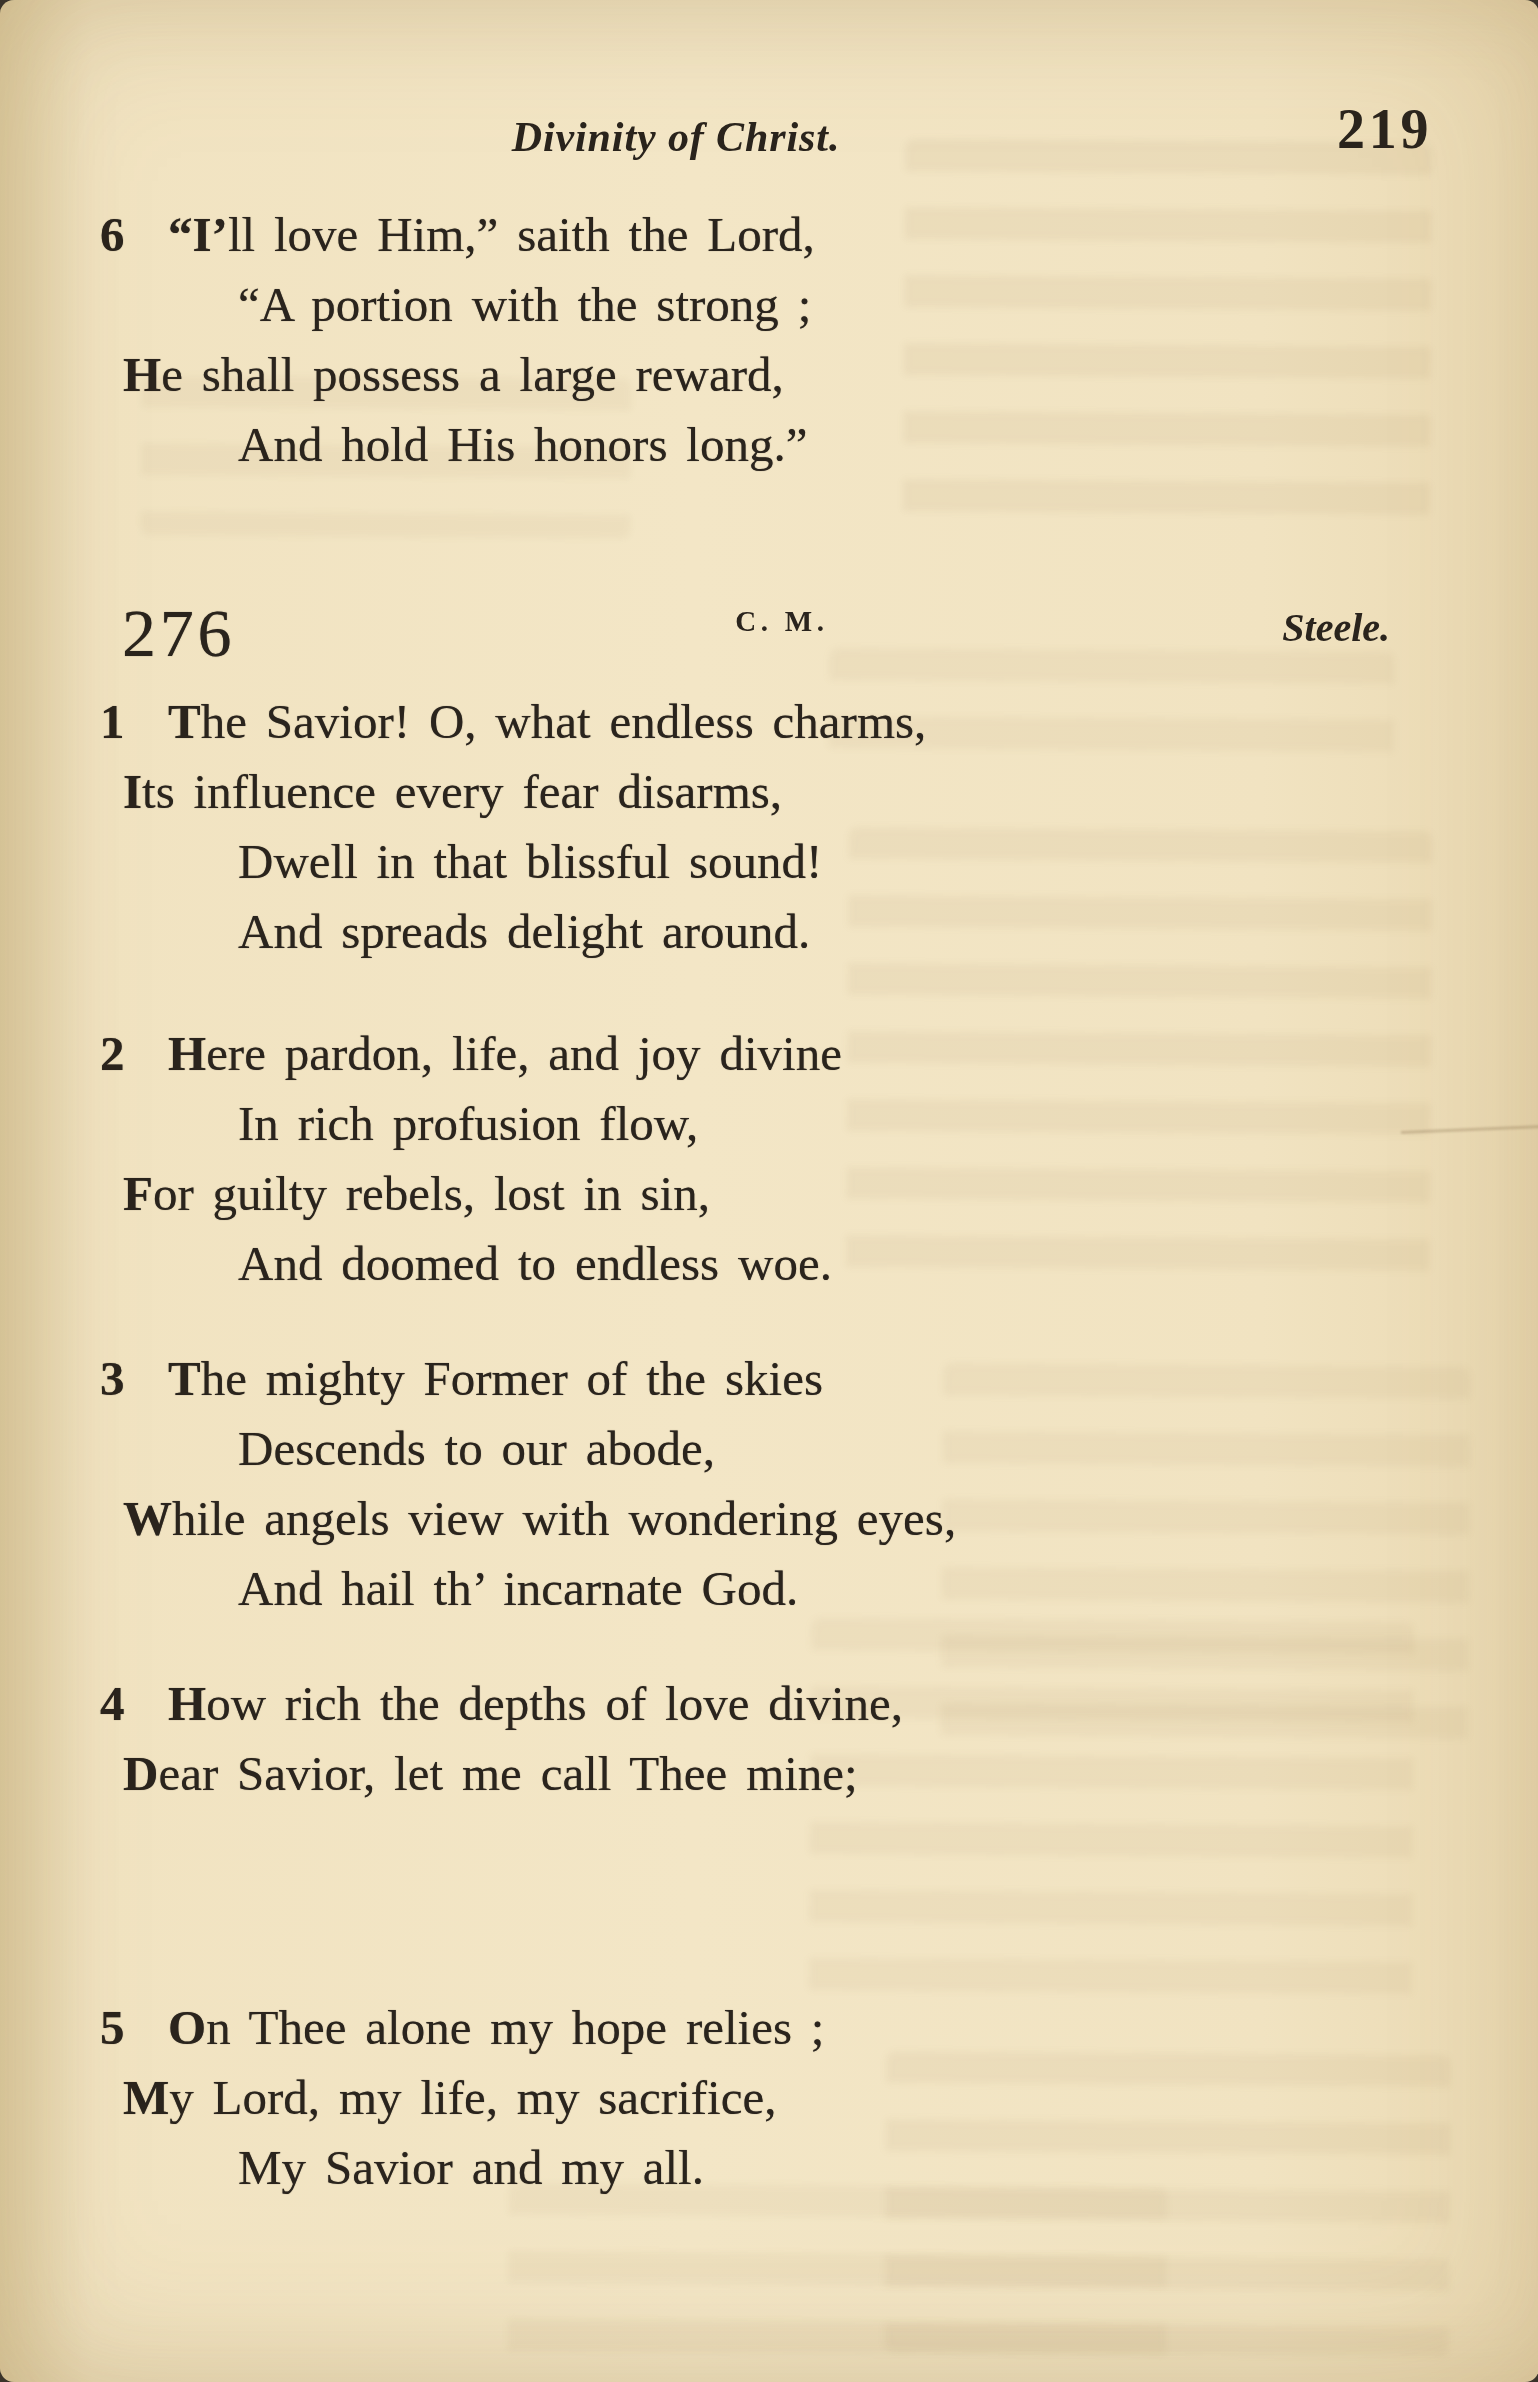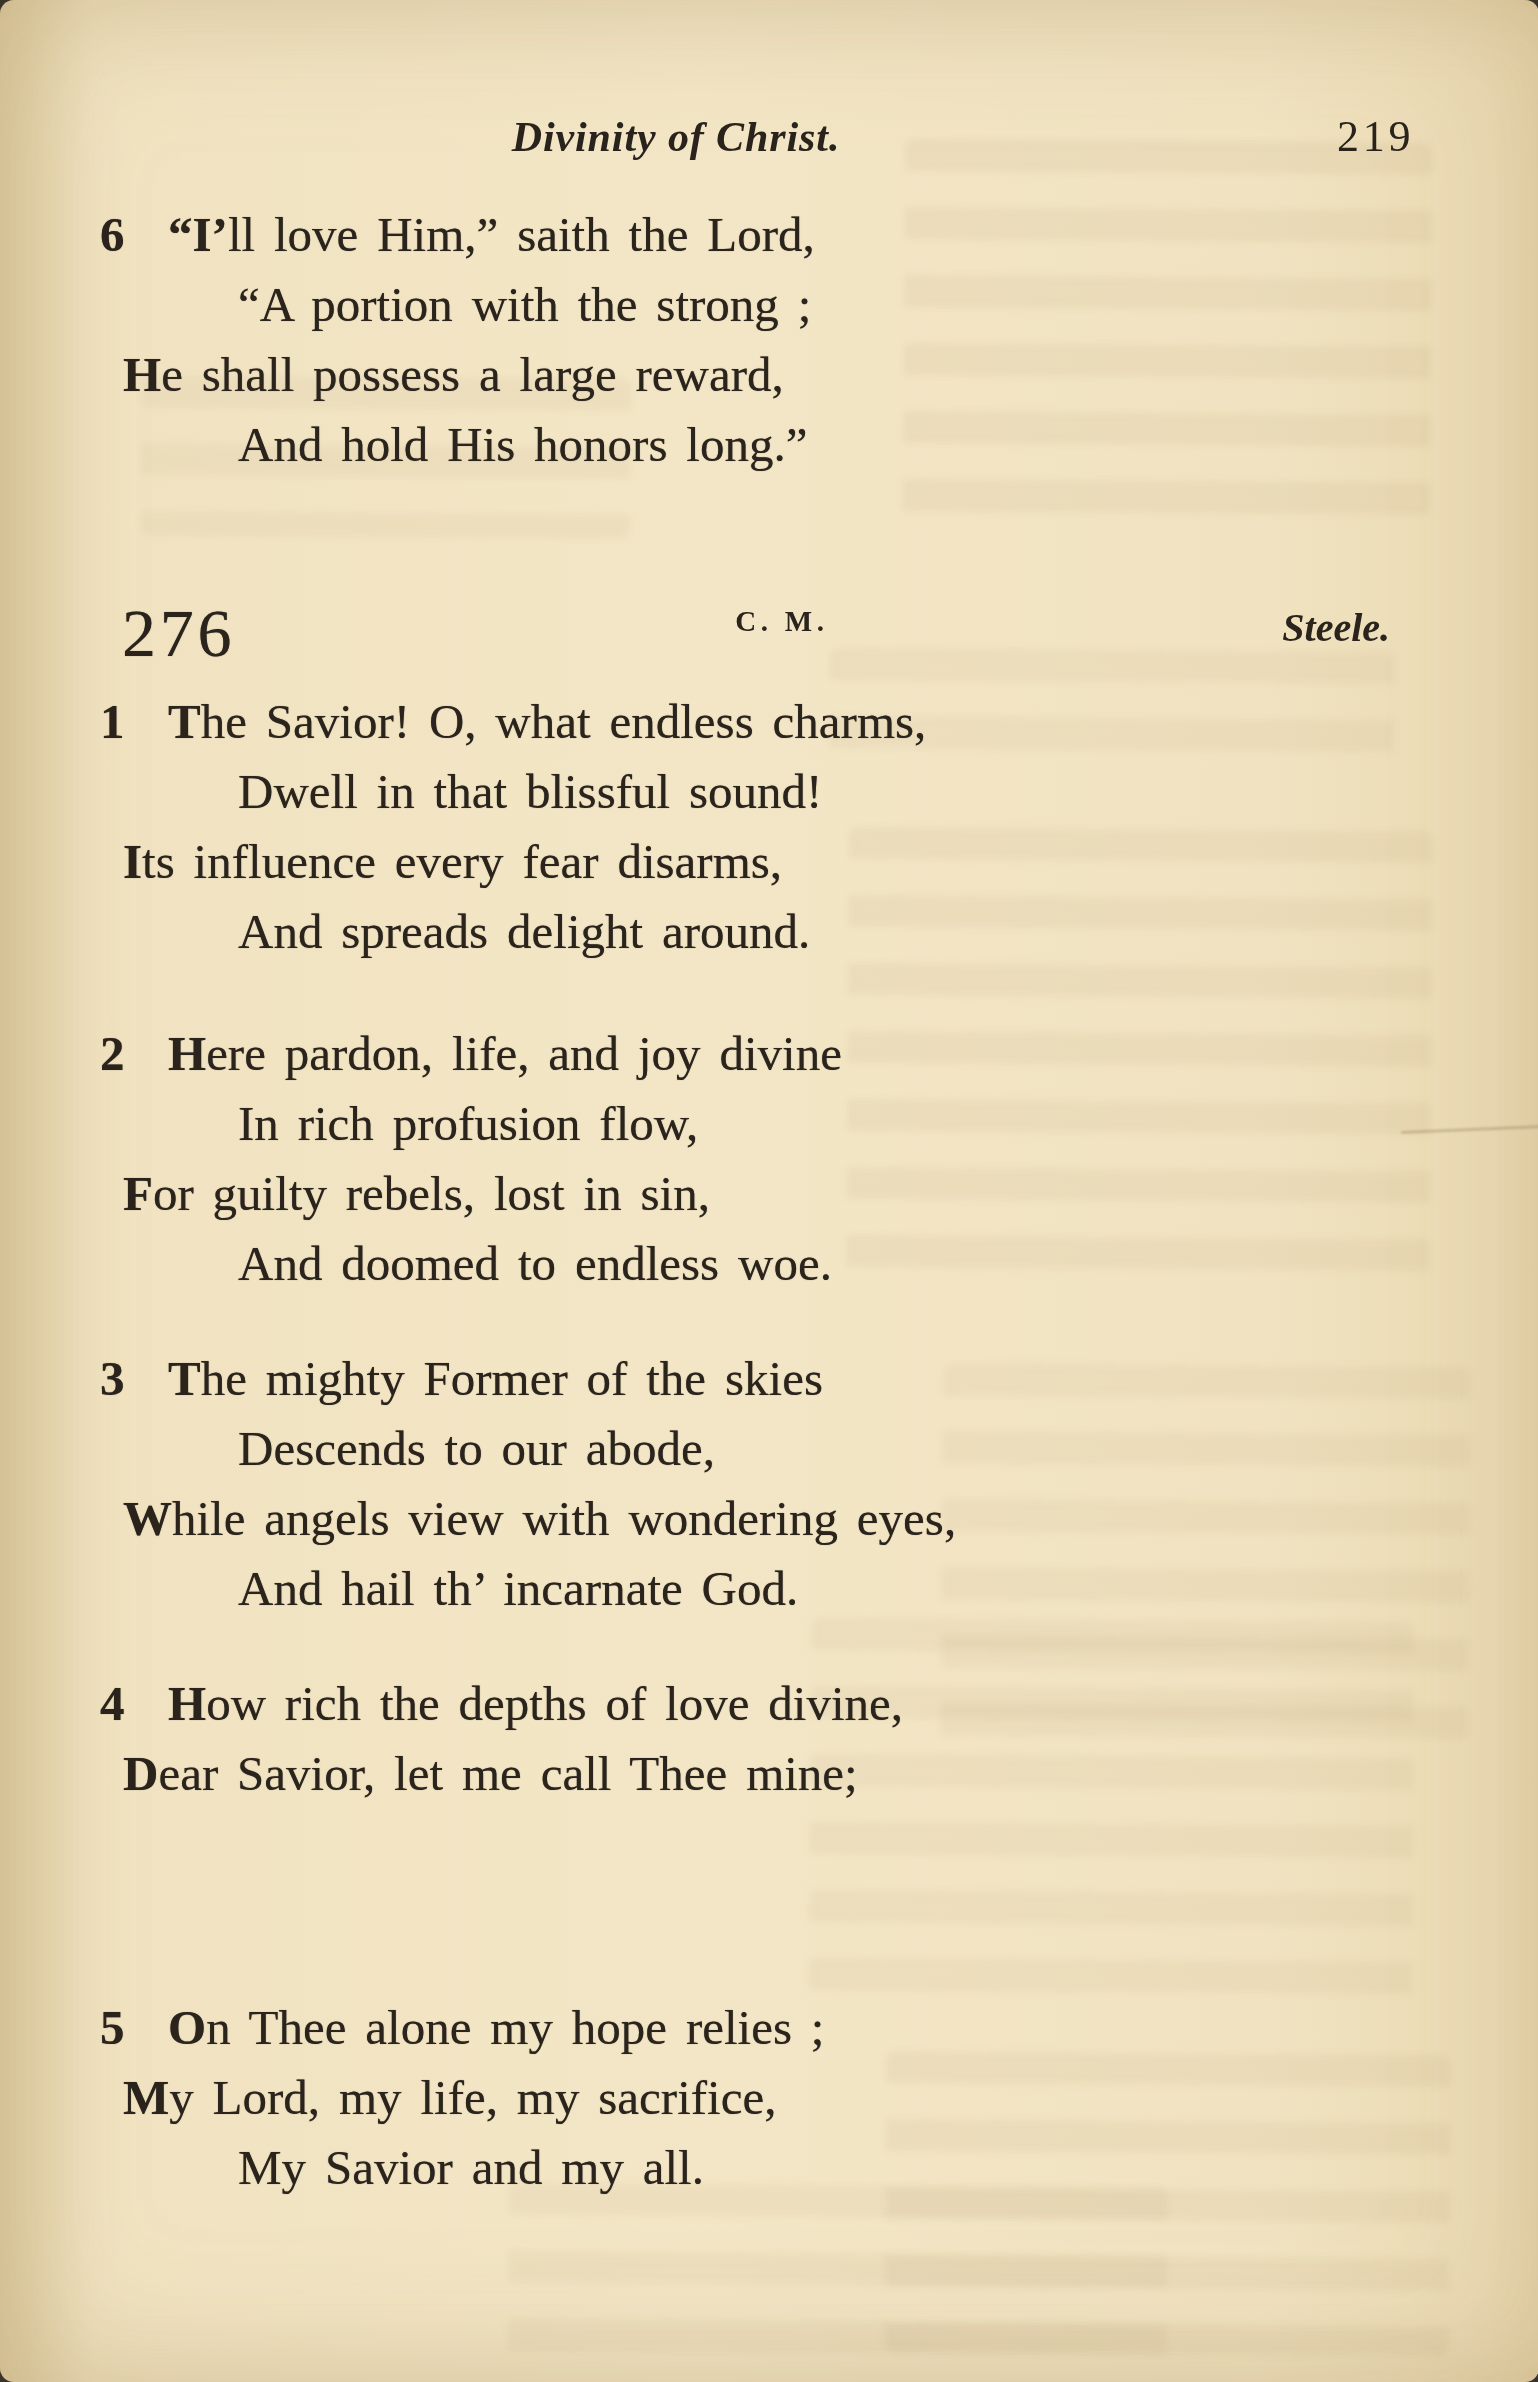--- a/index.html
+++ b/index.html
@@ -20,22 +20,22 @@
     box-shadow:inset 0 0 151px rgba(148,118,66,.22), inset 38px 0 85px rgba(148,118,66,.14);
   }
 
   
   .running-head{
     position:absolute;top:113px;left:676px;transform:translateX(-50%);
     font-style:italic;font-weight:bold;font-size:42px;letter-spacing:0.9px;
     white-space:nowrap;
   }
   .page-num{
-    position:absolute;top:111px;left:1337px;
-    font-weight:normal;font-size:44px;letter-spacing:3.8px;
+    position:absolute;top:97px;left:1337px;
+    font-weight:bold;font-size:56px;letter-spacing:3.8px;
   }
 
   
   .stanza{position:absolute;left:168px;width:1318px;}
   .vline{
     position:relative;height:70px;font-size:49px;line-height:70px;
     white-space:nowrap;word-spacing:6.6px;
     text-shadow:0 0 0.9px rgba(42,36,29,.65);
   }
   .vnum{
@@ -109,22 +109,22 @@
     <span class="hymn-number">276</span>
     <span class="hymn-meter">C. M.</span>
     <span class="hymn-author">Steele.</span>
   </div>
 
   <section class="stanza" style="top:687px;">
     <div class="vline first">
       <span class="vnum">1</span>
       <span class="vtext">The Savior! O, what endless charms,</span>
     </div>
+    <div class="vline flush">Its influence every fear disarms,</div>
     <div class="vline indent">Dwell in that blissful sound!</div>
-    <div class="vline flush">Its influence every fear disarms,</div>
     <div class="vline indent">And spreads delight around.</div>
   </section>
 
   <section class="stanza" style="top:1019px;">
     <div class="vline first">
       <span class="vnum">2</span>
       <span class="vtext">Here pardon, life, and joy divine</span>
     </div>
     <div class="vline indent">In rich  profusion flow,</div>
     <div class="vline flush">For guilty rebels, lost in sin,</div>

